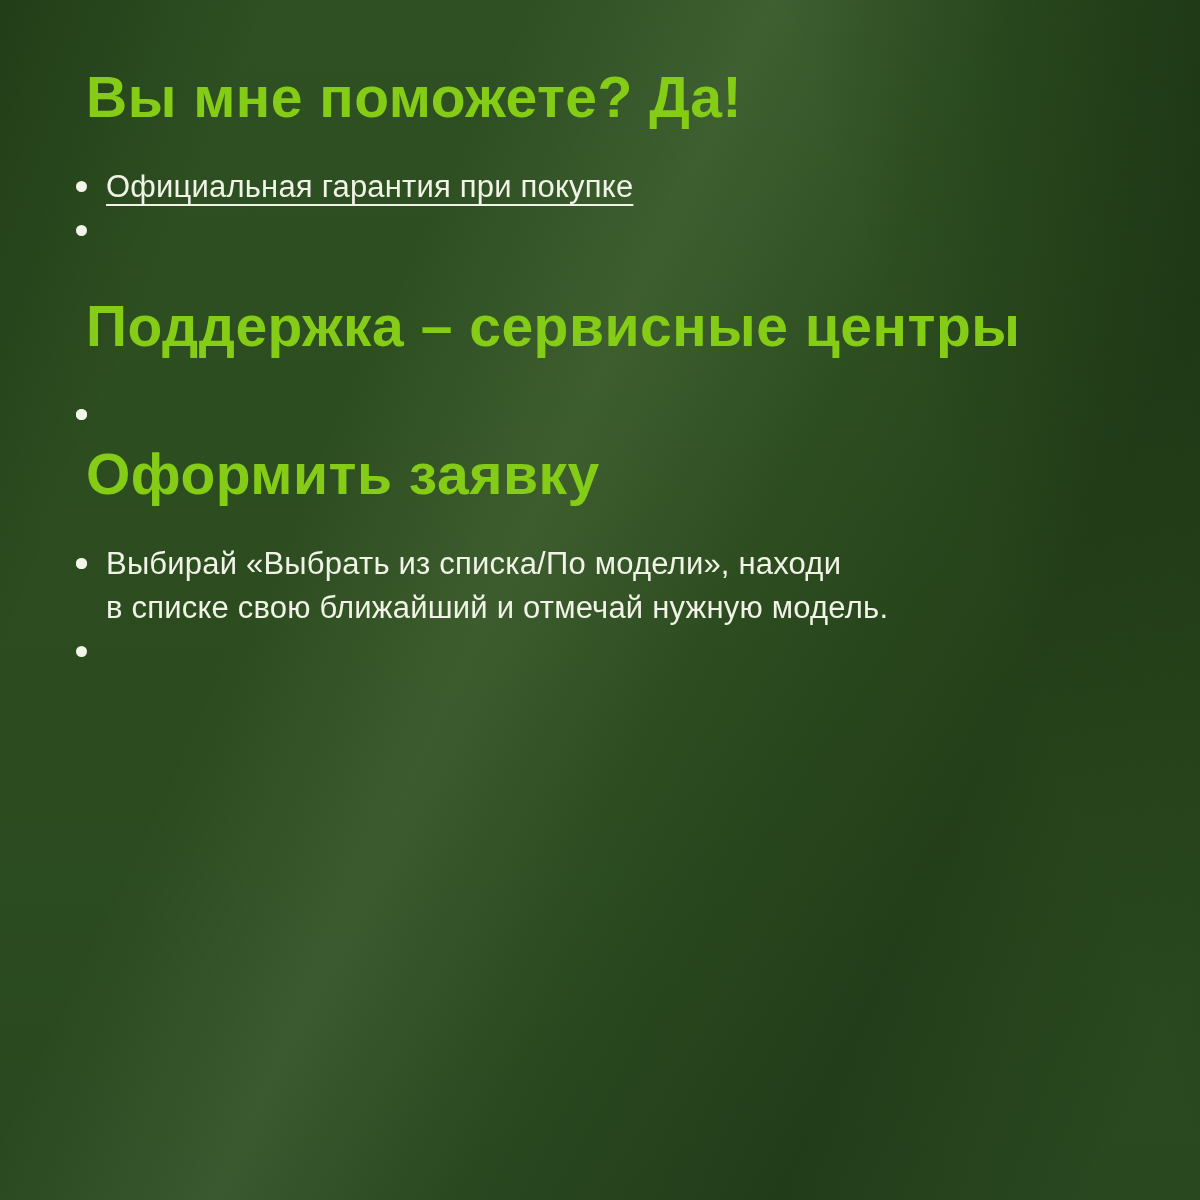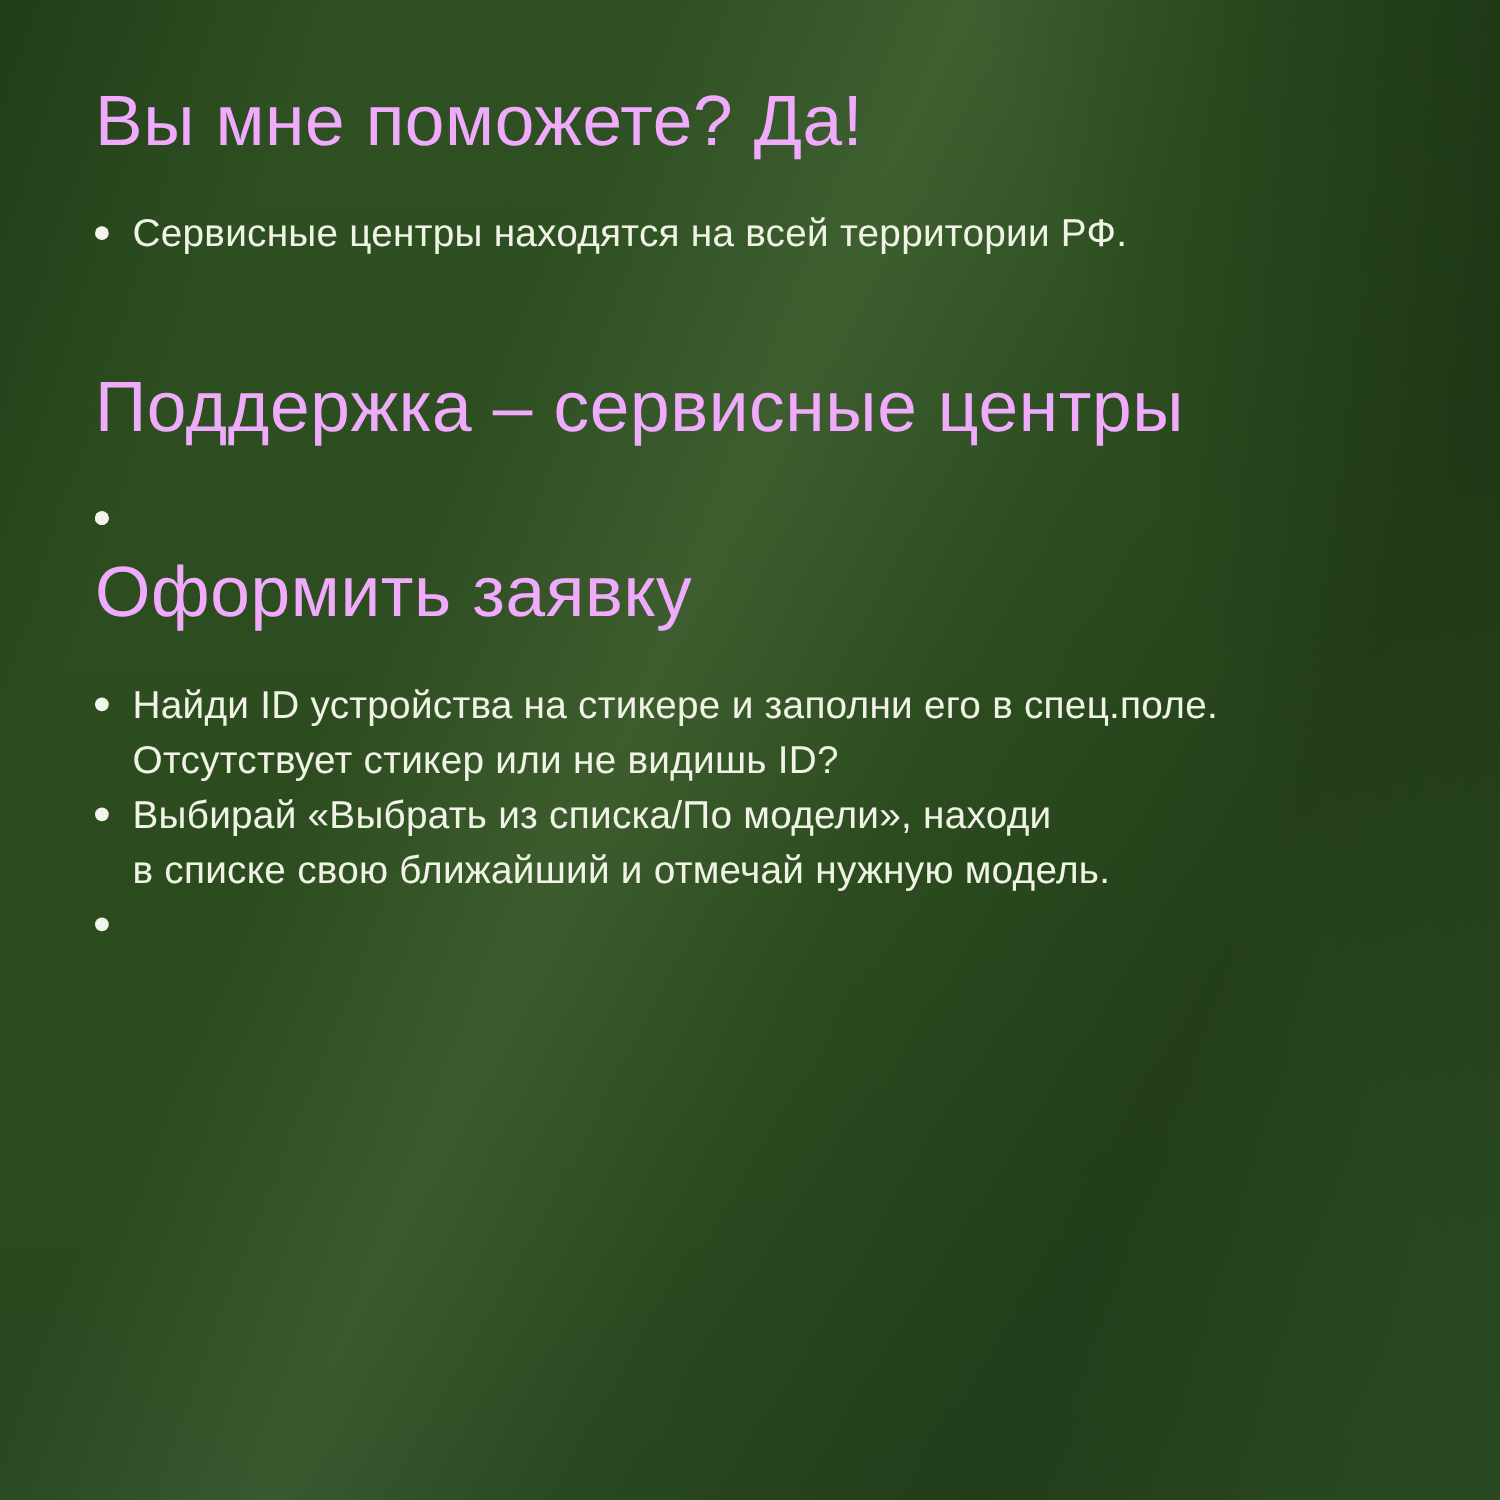--- a/index.html
+++ b/index.html
@@ -25,26 +25,26 @@
   .slide {
     box-sizing: border-box;
     width: 1200px;
     height: 1200px;
     padding: 66px 60px 0 72px;
   }
   .section { margin: 0; }
   .section + .section { margin-top: 0; }
 
   h2.heading {
-    margin: 4px;
+    margin: 14px;
     font-size: 57px;
-    font-weight: 400;
+    font-weight: 700;
     letter-spacing: 0.5px;
     line-height: 1.1;
-    color: #f0abfc;
+    color: #84cc16;
   }
   .section-help    .heading { margin-top: 0; }
   .section-support .heading { margin-top: 86px; }
   .section-request .heading { margin-top: 86px; }
 
   ul.bullet-list {
     list-style: none;
     margin: 36px 0 0 0;
     padding: 0;
     font-size: 31px;
@@ -77,21 +77,24 @@
 </head>
 <body>
 
 <main class="slide">
 
   <section class="section section-help">
     <h2 class="heading">Вы мне поможете? Да!</h2>
     <ul class="bullet-list">
       <li>
         <span class="dot"></span>
-        <span class="item-text">Сервисные центры находятся на всей территории РФ.</span>
+        <span class="item-text u">Официальная гарантия при покупке</span>
+      </li>
+      <li>
+        <span class="dot"></span>
       </li>
     </ul>
   </section>
 
   <section class="section section-support">
     <h2 class="heading">Поддержка – сервисные центры</h2>
     <ul class="bullet-list">
       <li>
         <span class="dot"></span>
       </li>
@@ -99,22 +102,20 @@
         <span class="dot"></span>
       </li>
     </ul>
   </section>
 
   <section class="section section-request">
     <h2 class="heading">Оформить заявку</h2>
     <ul class="bullet-list">
       <li>
         <span class="dot"></span>
-        <span class="item-text">Найди ID устройства на стикере и заполни его в спец.поле.
-Отсутствует стикер или не видишь ID?</span>
       </li>
       <li>
         <span class="dot"></span>
         <span class="item-text">Выбирай «Выбрать из списка/По модели», находи
 в списке свою ближайший и отмечай нужную модель.</span>
       </li>
       <li>
         <span class="dot"></span>
       </li>
     </ul>

